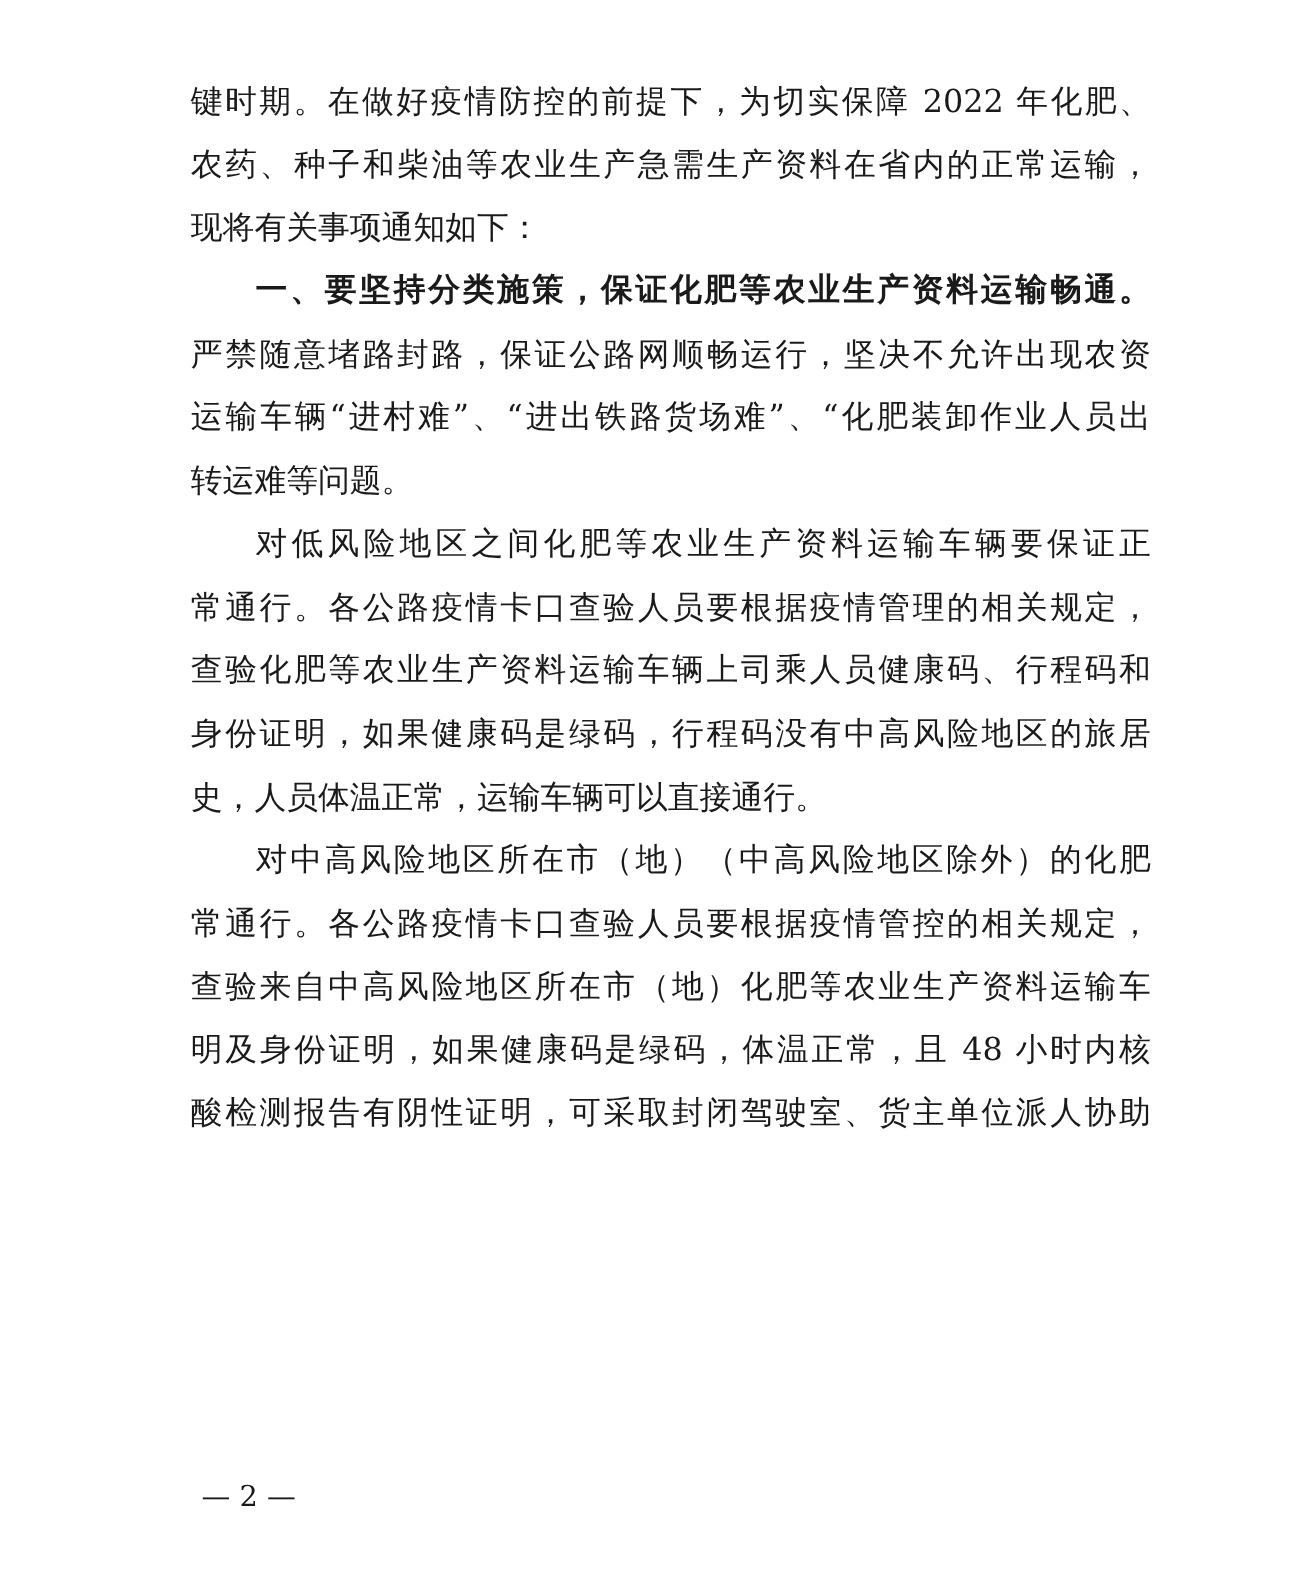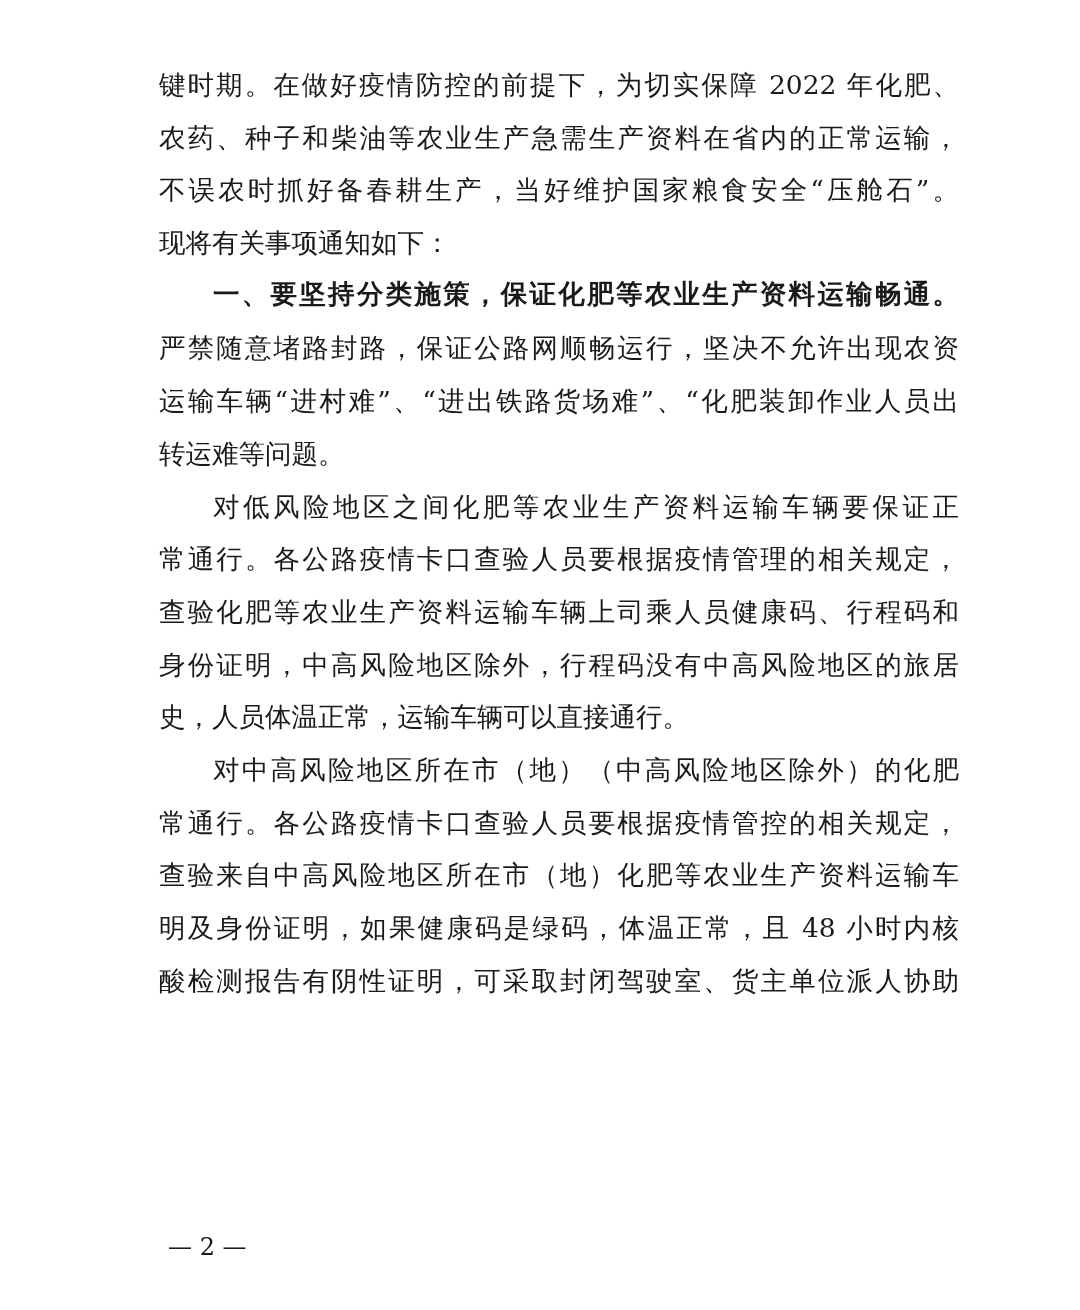--- a/index.html
+++ b/index.html
@@ -60,32 +60,31 @@
     }
   </style>
 </head>
 <body>
 
 <div class="page">
   <div class="body-text">
 
     <div class="line">键时期。在做好疫情防控的前提下，为切实保障 2022 年化肥、</div>
     <div class="line">农药、种子和柴油等农业生产急需生产资料在省内的正常运输，</div>
-    <div class="line">不误农时抓好备春耕生产，当好维护国家粮食安全“压舱石”。</div>
     <div class="line last">现将有关事项通知如下：</div>
 
     <div class="line indent heading">一、要坚持分类施策，保证化肥等农业生产资料运输畅通。</div>
     <div class="line">严禁随意堵路封路，保证公路网顺畅运行，坚决不允许出现农资</div>
     <div class="line">运输车辆“进村难”、“进出铁路货场难”、“化肥装卸作业人员出</div>
     <div class="line last">转运难等问题。</div>
 
     <div class="line indent">对低风险地区之间化肥等农业生产资料运输车辆要保证正</div>
     <div class="line">常通行。各公路疫情卡口查验人员要根据疫情管理的相关规定，</div>
     <div class="line">查验化肥等农业生产资料运输车辆上司乘人员健康码、行程码和</div>
-    <div class="line">身份证明，中高风险地区除外，行程码没有中高风险地区的旅居</div>
+    <div class="line">身份证明，如果健康码是绿码，行程码没有中高风险地区的旅居</div>
     <div class="line last">史，人员体温正常，运输车辆可以直接通行。</div>
 
     <div class="line indent">对中高风险地区所在市（地）（中高风险地区除外）的化肥</div>
     <div class="line">常通行。各公路疫情卡口查验人员要根据疫情管控的相关规定，</div>
     <div class="line">查验来自中高风险地区所在市（地）化肥等农业生产资料运输车</div>
     <div class="line">明及身份证明，如果健康码是绿码，体温正常，且 48 小时内核</div>
     <div class="line">酸检测报告有阴性证明，可采取封闭驾驶室、货主单位派人协助</div>
 
   </div>
 

